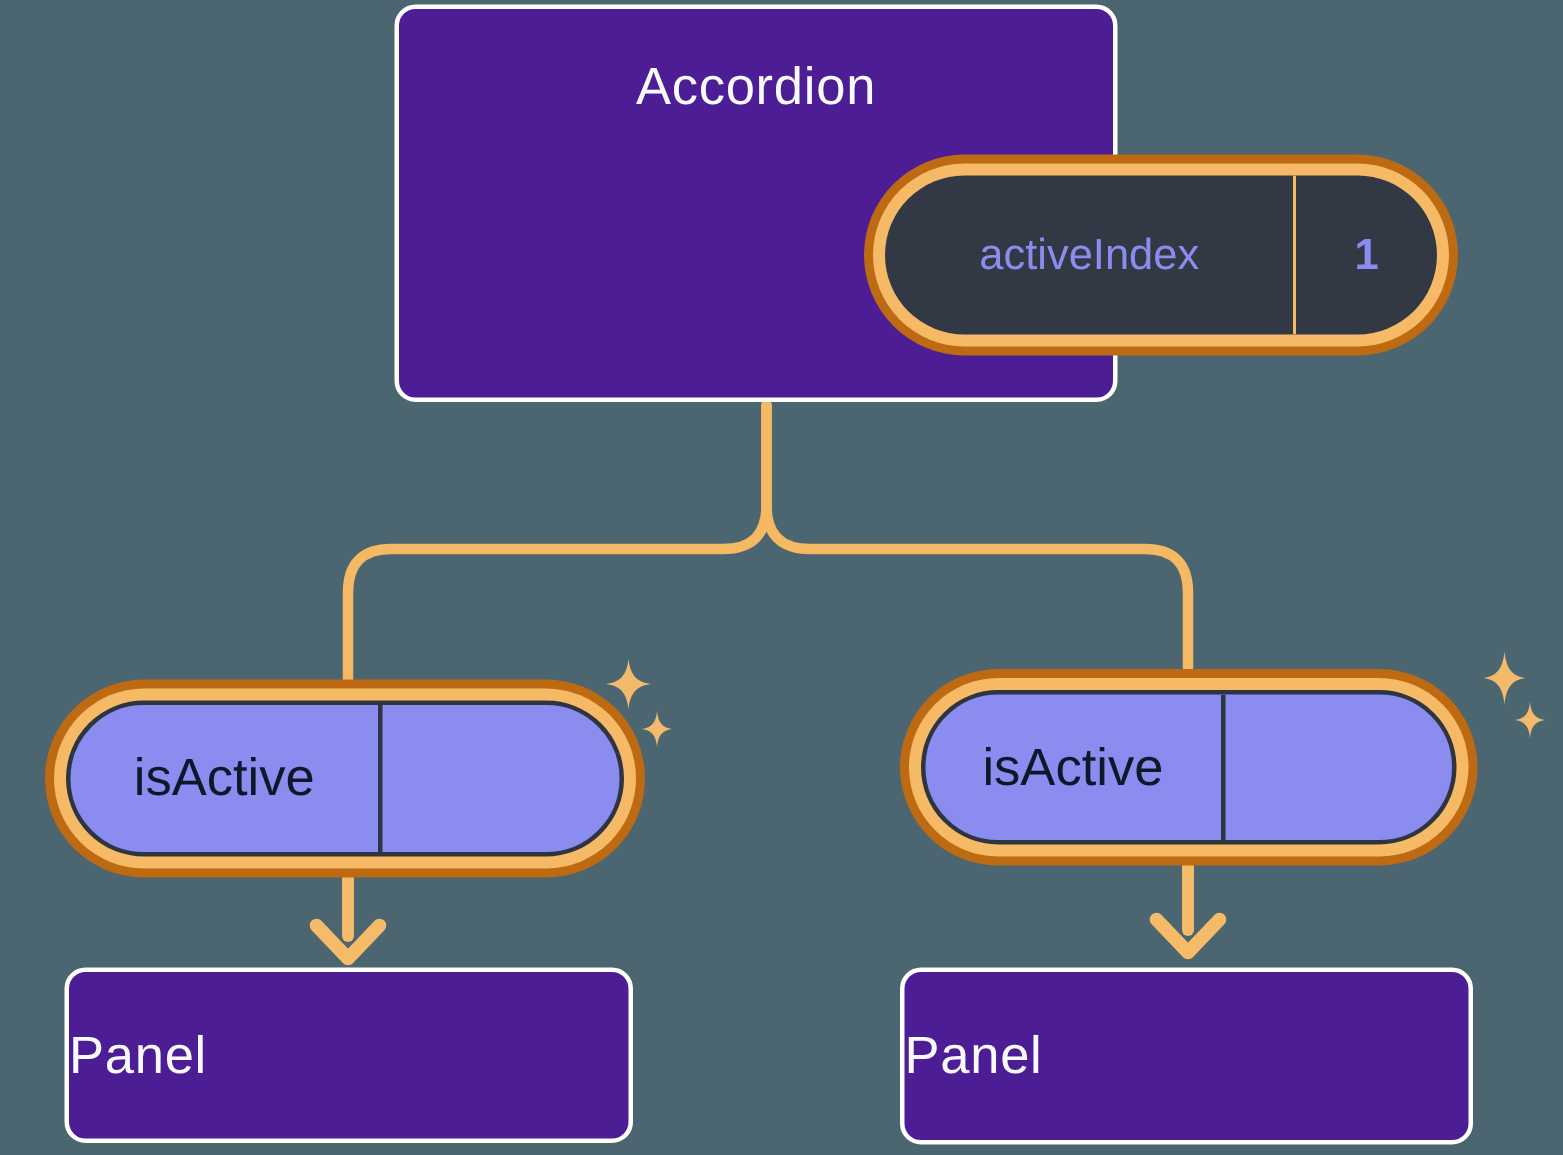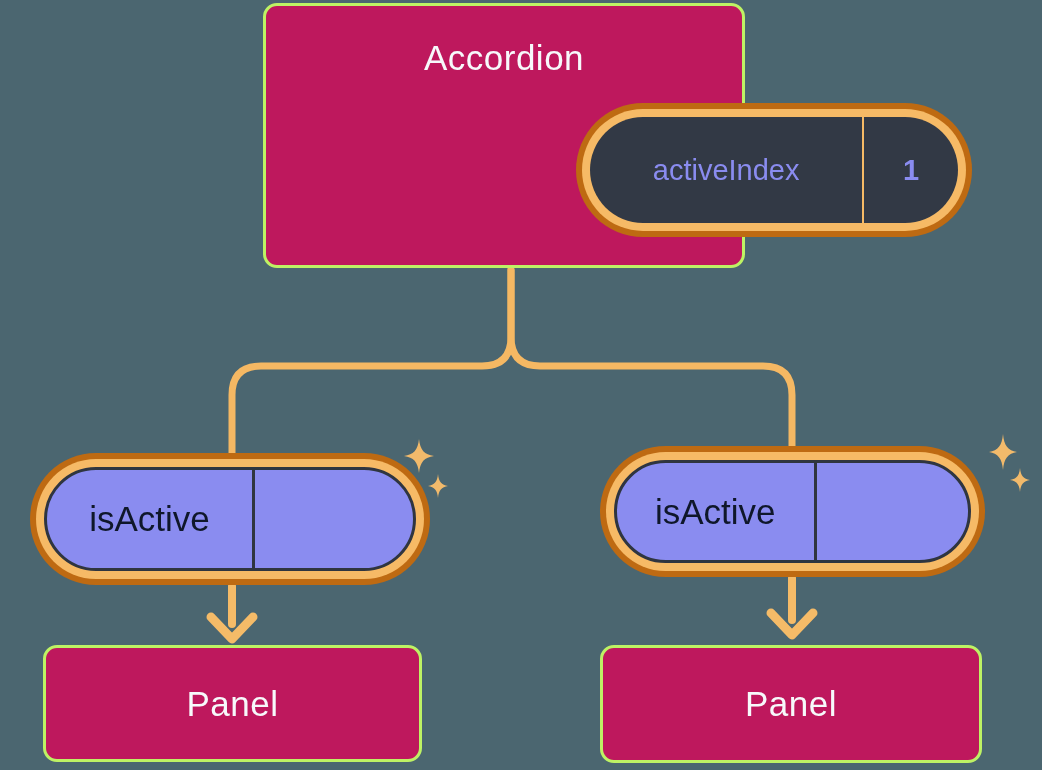--- a/index.html
+++ b/index.html
@@ -5,30 +5,30 @@
   html,body{margin:0;padding:0;background:#4B6670;}
   .stage{
     position:relative;width:1042px;height:770px;overflow:hidden;
     background:#4B6670;
     font-family:"Liberation Sans", sans-serif;
   }
   .wires{position:absolute;left:0;top:0;width:1042px;height:770px;z-index:0;}
 
   
   .node{
-    position:absolute;background:#be185d;border:3px solid #bef264;
+    position:absolute;background:#4c1d95;border:3px solid #ffffff;
     border-radius:14px;box-sizing:border-box;z-index:1;
   }
   .node-title{
     color:#F7F9FB;font-size:35px;font-weight:500;text-align:center;
     letter-spacing:0.5px;
   }
   .accordion{left:263px;top:3px;width:482px;height:265px;}
   .accordion .node-title{margin-top:32px;}
-  .panel{display:flex;align-items:center;justify-content:center;}
+  .panel{display:flex;align-items:center;}
   .panel-left{left:43px;top:645px;width:379px;height:117px;}
   .panel-right{left:600px;top:645px;width:382px;height:118px;}
 
   
   .ring{
     position:absolute;border-radius:999px;background:#BE6A12;
     padding:6px;box-sizing:border-box;z-index:2;
   }
   .ring-inner{
     border-radius:999px;background:#F6BA66;padding:8px;

